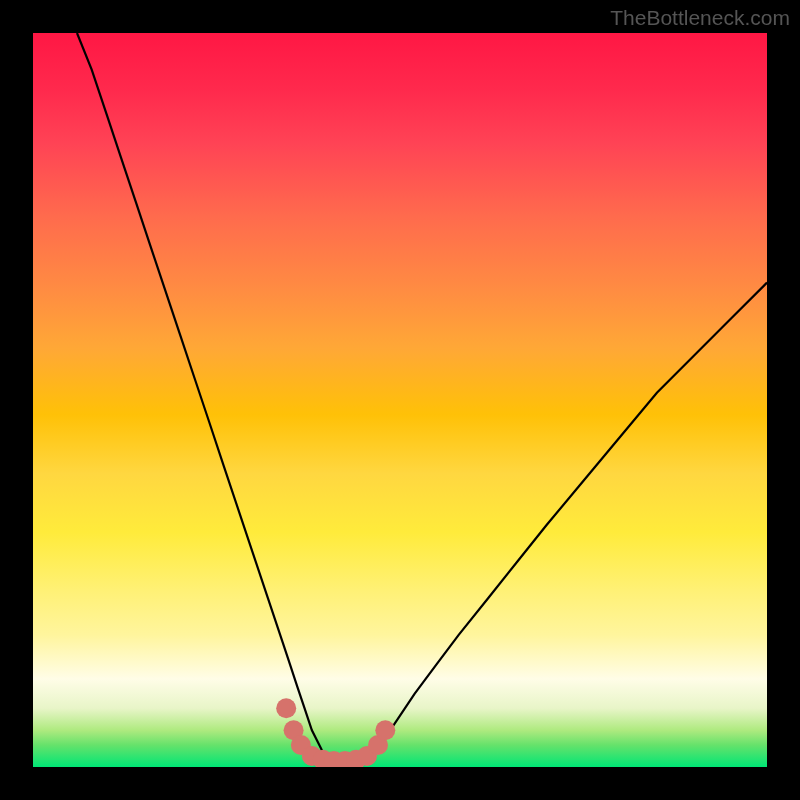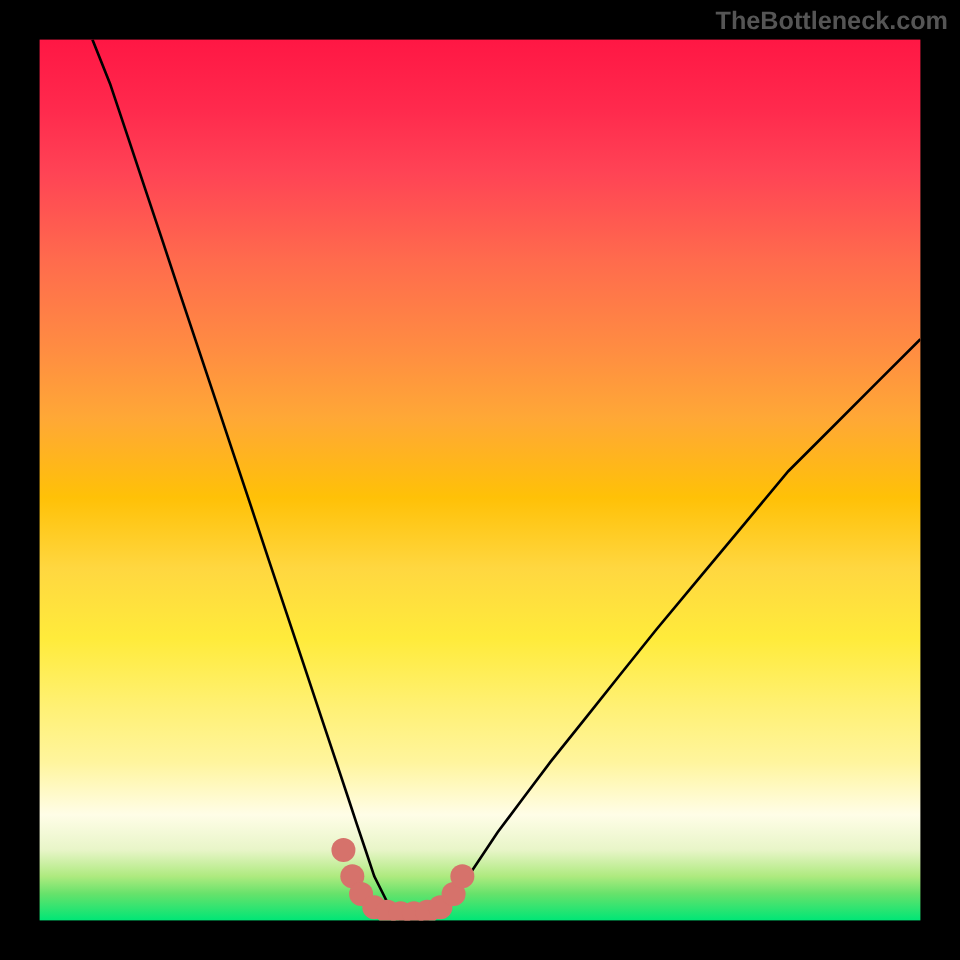--- a/index.html
+++ b/index.html
@@ -1,18 +1,18 @@
 <!DOCTYPE html>
 <html><head>
   <meta charset="utf-8">
   <style>
     * { margin: 0; padding: 0; box-sizing: border-box; }
     body { width: 800px; height: 800px; overflow: hidden; background: #000; font-family: Arial, sans-serif; }
     .container { position: relative; width: 800px; height: 800px; }
-    .watermark { position: absolute; top: 6px; right: 10px; color: #555; font-size: 21px; font-weight: bold; z-index: 10; }
+    .watermark { position: absolute; top: 6px; right: 10px; color: #555; font-size: 21px; font-weight: normal; z-index: 10; }
     .plot-area { position: absolute; left: 33px; top: 33px; width: 734px; height: 734px; }
     .gradient-bg { position: absolute; inset: 0; background: linear-gradient(to bottom,
       #ff1744 0%,
       #ff2a4d 8%,
       #ff4355 15%,
       #ff6b4d 25%,
       #ff8c42 35%,
       #ffa836 43%,
       #ffc107 52%,
       #ffd740 60%,

